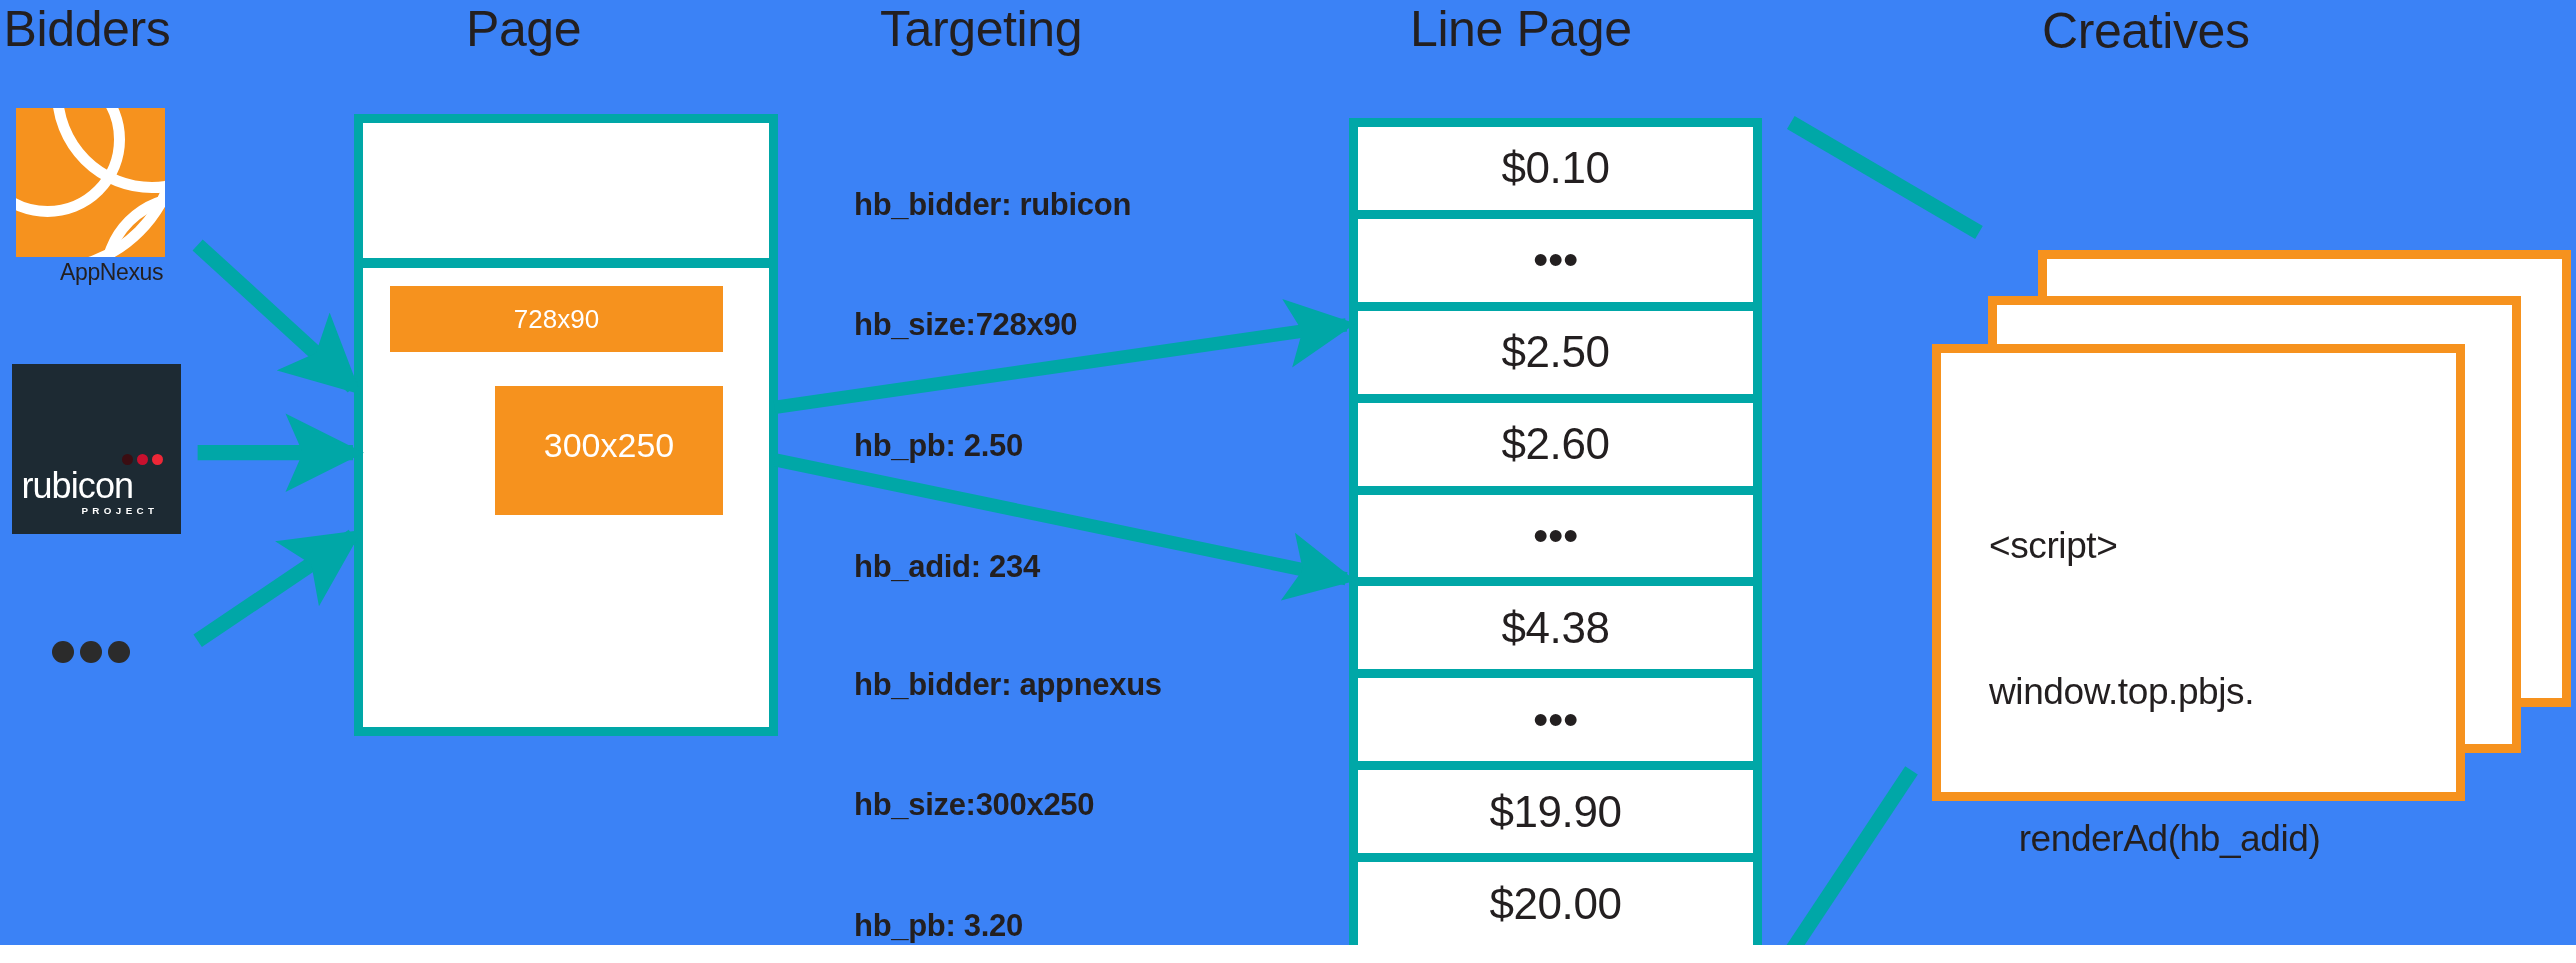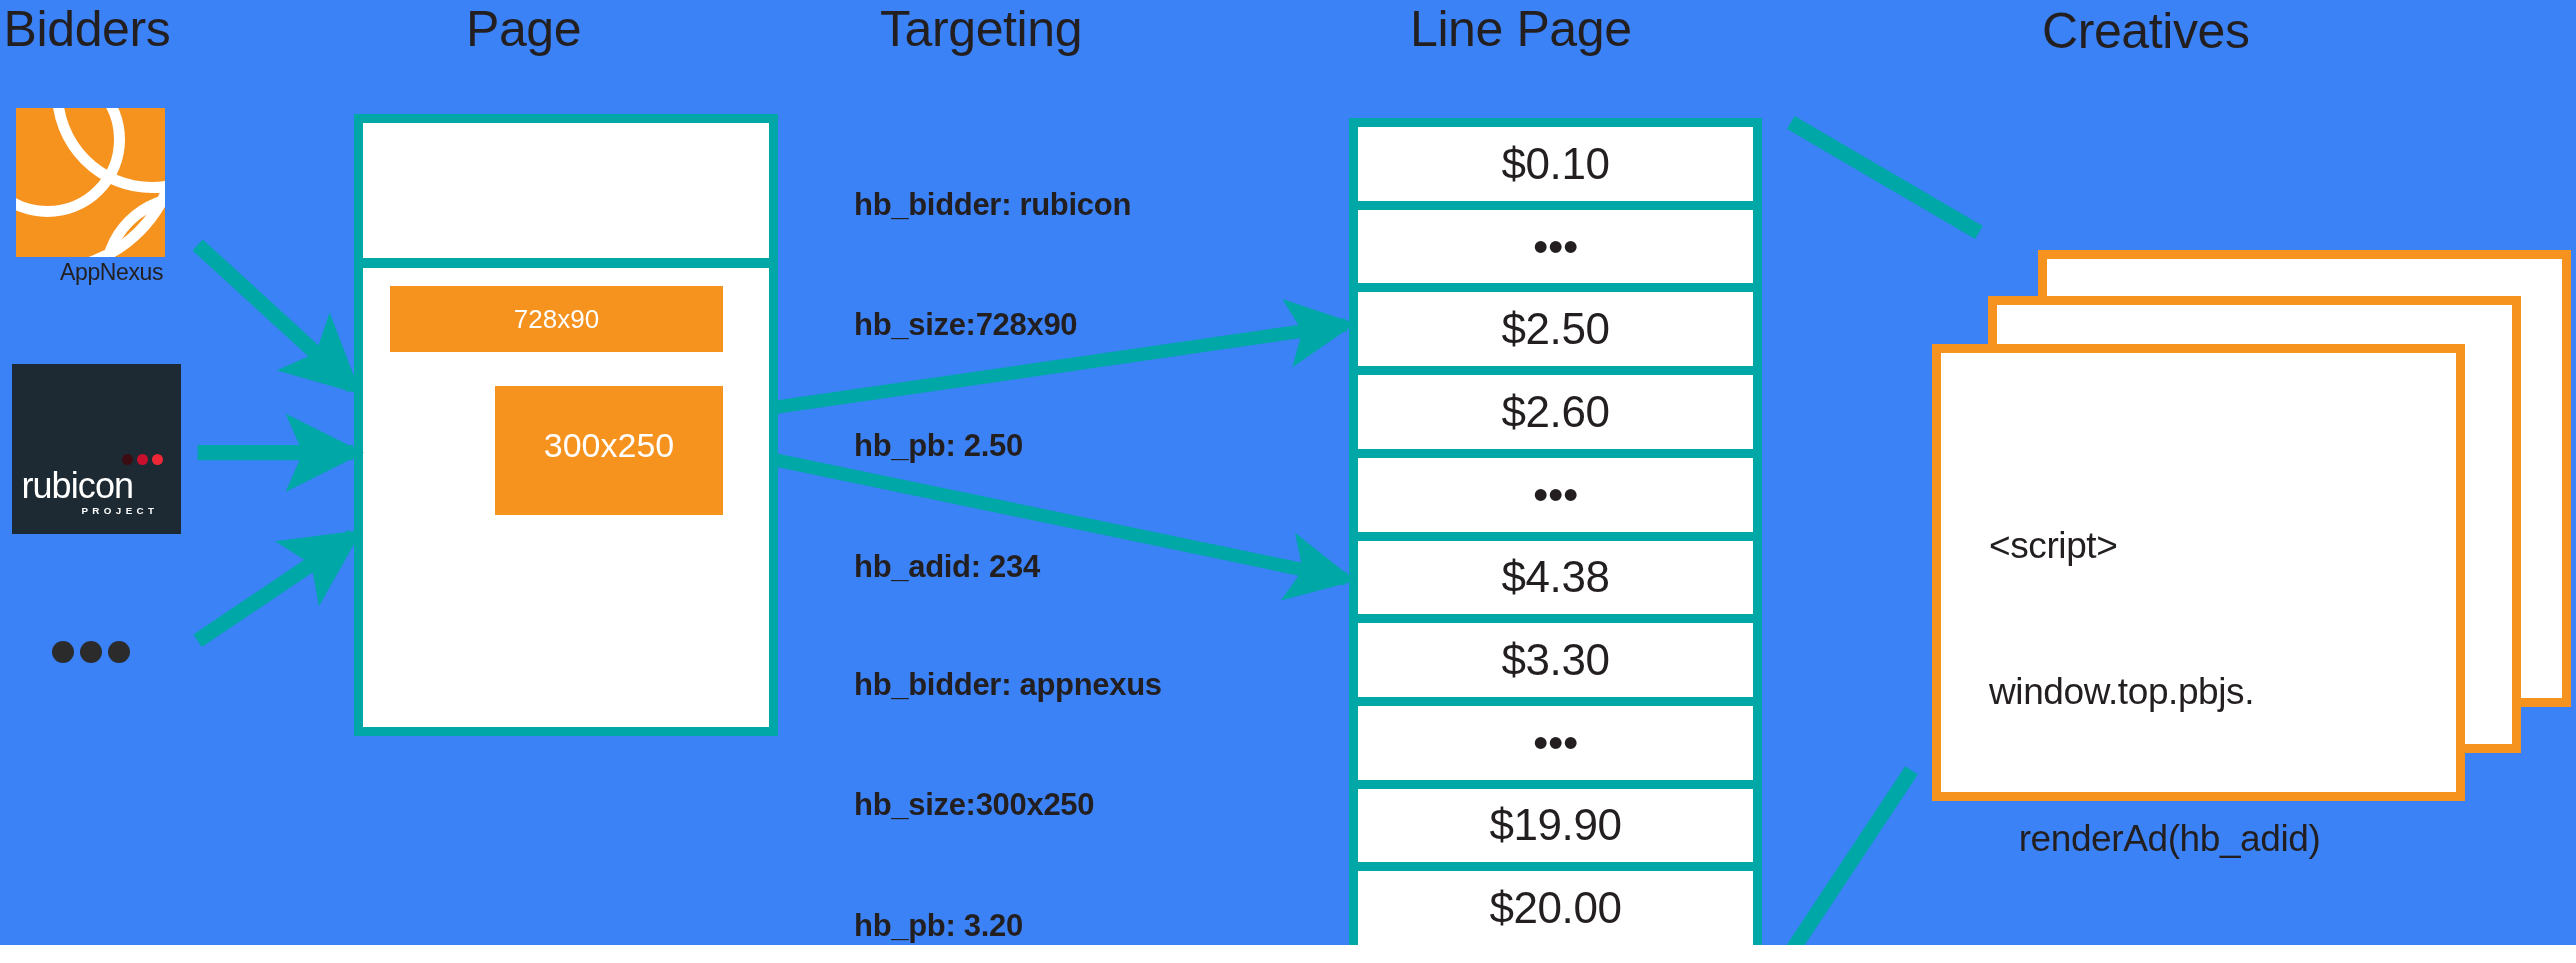--- a/index.html
+++ b/index.html
@@ -253,21 +253,20 @@
     
   </div>
 
   <div class="lineitems-box">
     <div class="li-row">$0.10</div>
     <div class="li-row dots">•••</div>
     <div class="li-row">$2.50</div>
     <div class="li-row">$2.60</div>
     <div class="li-row dots">•••</div>
     <div class="li-row">$4.38</div>
-    <div class="li-row">$3.30</div>
     <div class="li-row dots">•••</div>
     <div class="li-row">$19.90</div>
     <div class="li-row">$20.00</div>
   </div>
 
   <div class="creative-card cc-back"></div>
   <div class="creative-card cc-mid"></div>
   <div class="creative-card cc-front"></div>
   <div class="creative-code">
     <div>&lt;script&gt;</div>

